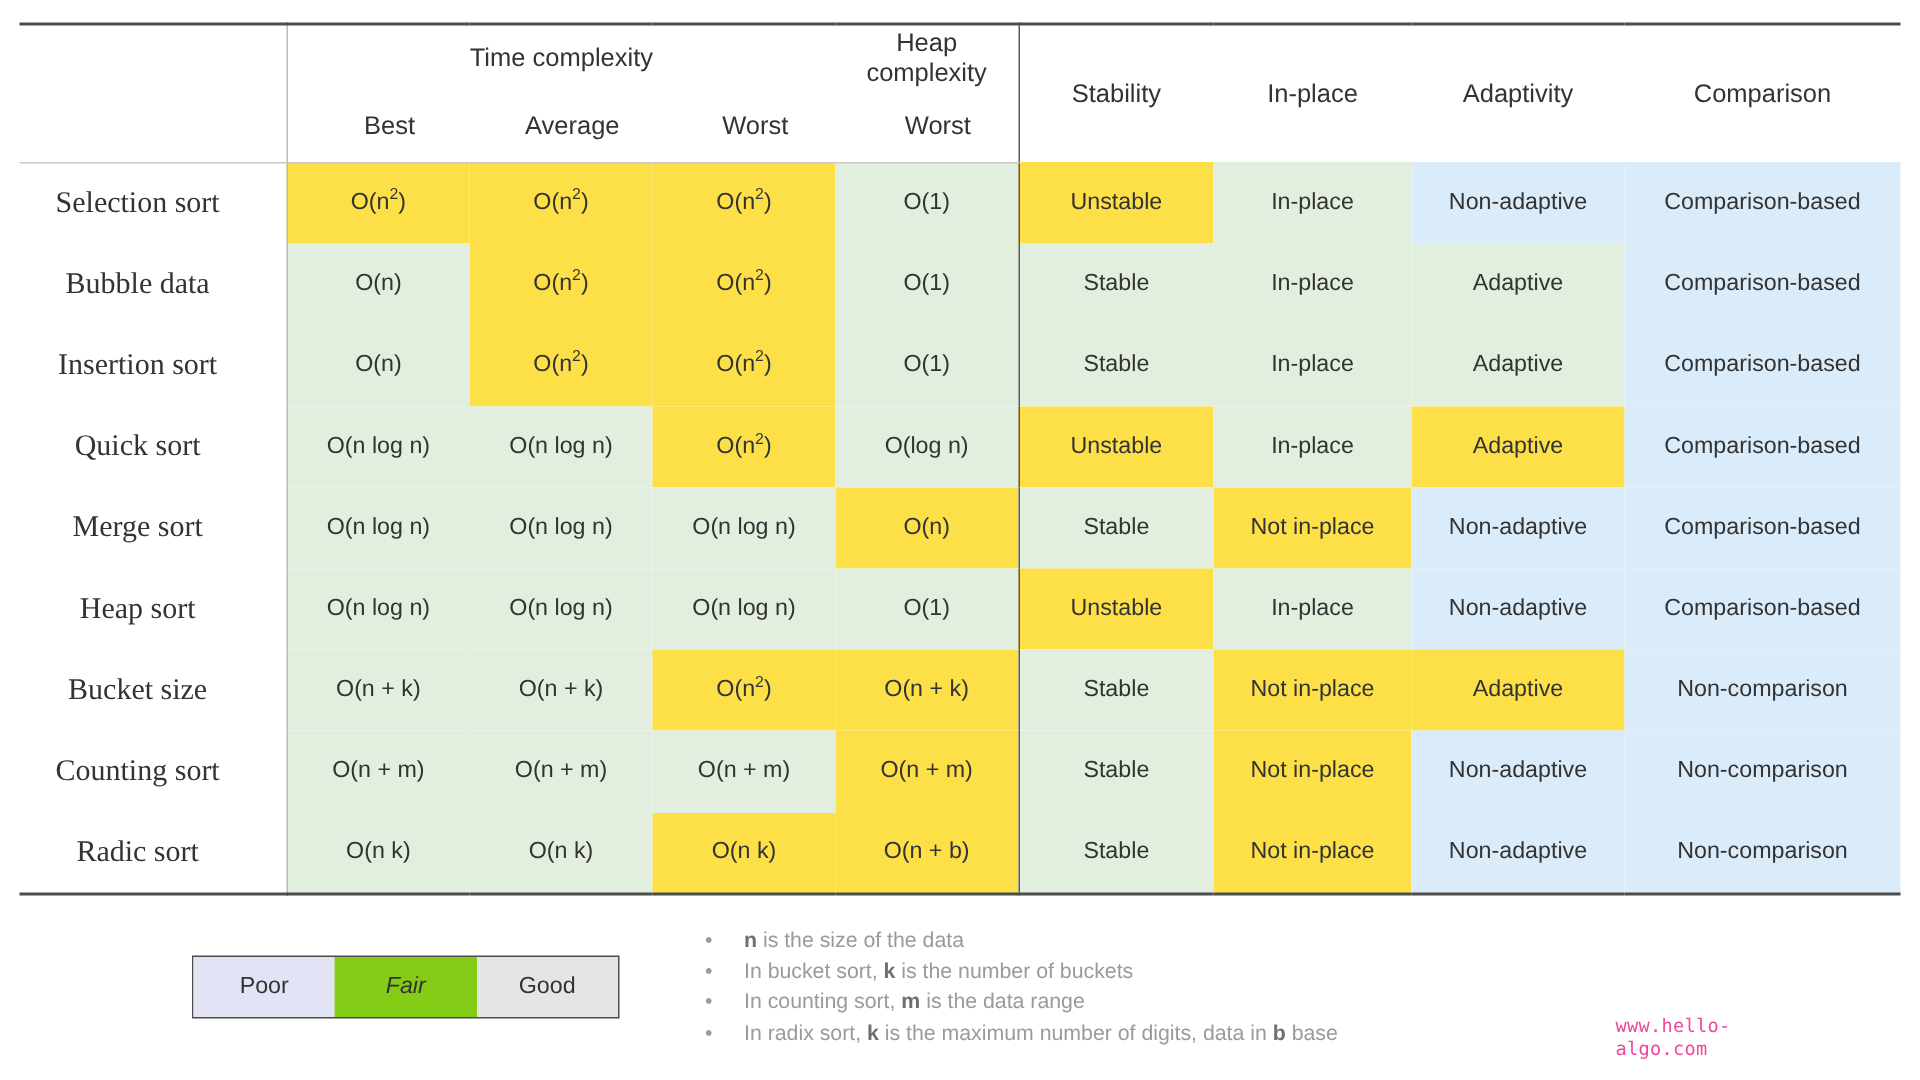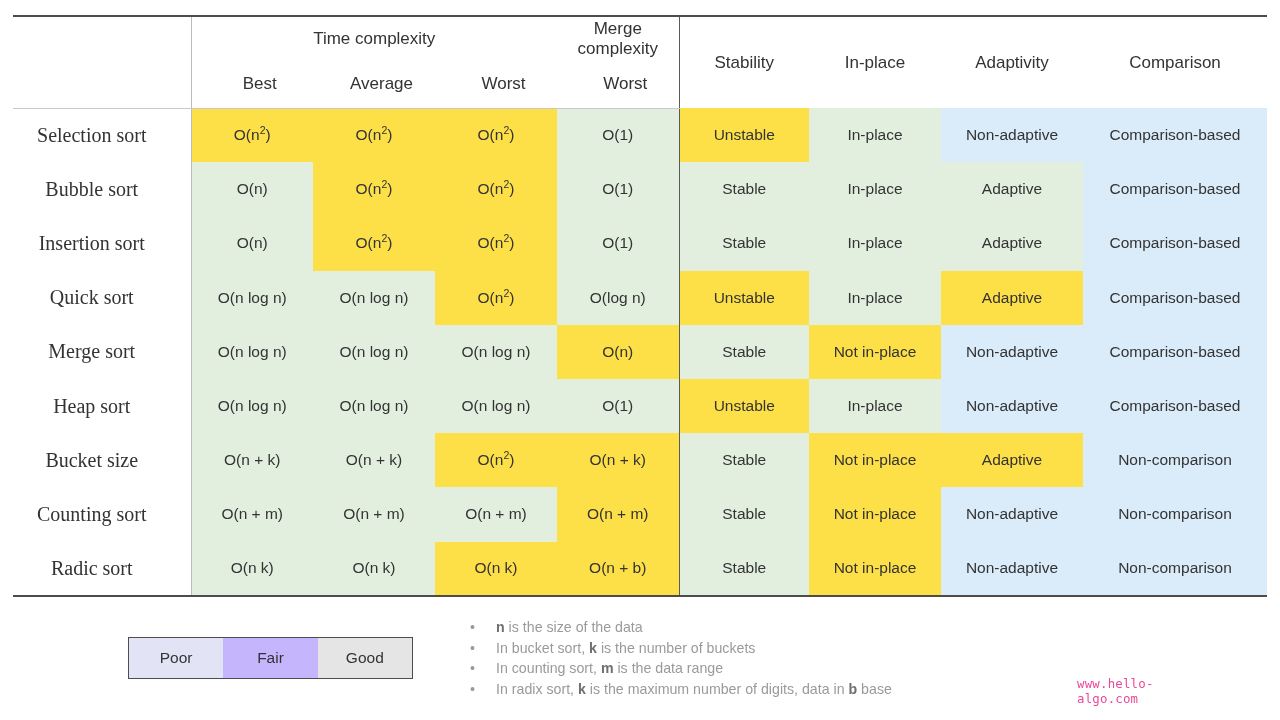--- a/index.html
+++ b/index.html
@@ -113,21 +113,21 @@
         <col class="c-spa">
       <col class="c-sta">
         <col class="c-inp">
         <col class="c-ada">
         <col class="c-cmpv">
     </colgroup>
     <thead>
       <tr class="hrow1">
         <th class="vdiv-left"></th>
         <th colspan="3">Time complexity</th>
-        <th class="vdiv-major">Merge complexity</th>
+        <th class="vdiv-major">Heap complexity</th>
         <th rowspan="2">Stability</th>
         <th rowspan="2">In-place</th>
         <th rowspan="2">Adaptivity</th>
         <th rowspan="2">Comparison</th>
       </tr>
       <tr class="hrow2">
         <th class="vdiv-left"></th>
         <th>Best</th>
         <th>Average</th>
         <th>Worst</th>
@@ -140,21 +140,21 @@
           <td class="poor">O(n<sup>2</sup>)</td>
           <td class="poor">O(n<sup>2</sup>)</td>
           <td class="poor">O(n<sup>2</sup>)</td>
           <td class="good vdiv-major">O(1)</td>
           <td class="poor">Unstable</td>
           <td class="good">In-place</td>
           <td class="fair">Non-adaptive</td>
           <td class="fair">Comparison-based</td>
         </tr>
         <tr>
-          <td class="rowname vdiv-left">Bubble sort</td>
+          <td class="rowname vdiv-left">Bubble data</td>
           <td class="good">O(n)</td>
           <td class="poor">O(n<sup>2</sup>)</td>
           <td class="poor">O(n<sup>2</sup>)</td>
           <td class="good vdiv-major">O(1)</td>
           <td class="good">Stable</td>
           <td class="good">In-place</td>
           <td class="good">Adaptive</td>
           <td class="fair">Comparison-based</td>
         </tr>
         <tr>
@@ -232,21 +232,21 @@
           <td class="good">Stable</td>
           <td class="poor">Not in-place</td>
           <td class="fair">Non-adaptive</td>
           <td class="fair">Non-comparison</td>
         </tr>
       </tbody>
   </table>
 
   <div class="legend">
       <div class="poor" style="background: rgb(226, 227, 245);">Poor</div>
-      <div class="fair" style="background: #c4b5fd;">Fair</div>
+      <div class="fair" style="background: #84cc16; font-style: italic;">Fair</div>
       <div class="good" style="background: #e5e5e5;">Good</div>
     </div>
 
   <div class="notes">
       <div class="li">
         <span class="bullet">•</span>
         <span><b>n</b> is the size of the data</span>
       </div>
       <div class="li">
         <span class="bullet">•</span>

